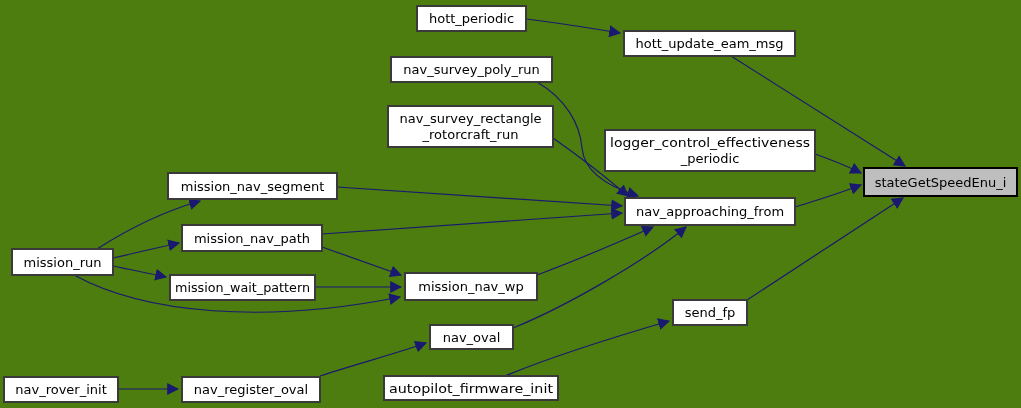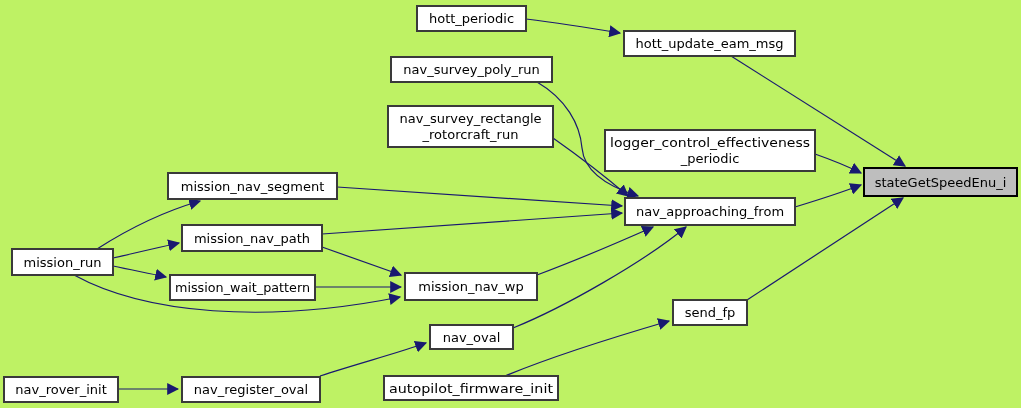--- a/index.html
+++ b/index.html
@@ -4,21 +4,21 @@
 <style>
   html, body {
     margin: 0;
     padding: 0;
     background: #ffffff;
   }
   .stage {
     position: relative;
     width: 1021px;
     height: 408px;
-    background: #bef264;
+    background: #4d7c0f;
     overflow: hidden;
   }
   svg text {
     font-family: "DejaVu Sans", "Liberation Sans", sans-serif;
     font-size: 13px;
     fill: #000000;
   }
   .node rect {
     shape-rendering: crispEdges;
   }

